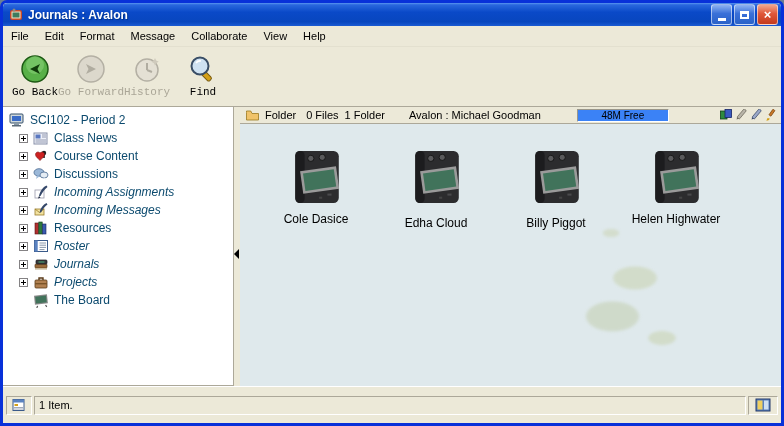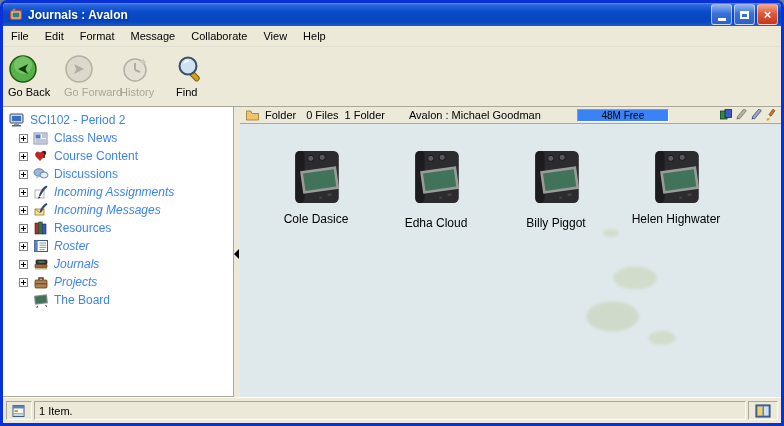--- a/index.html
+++ b/index.html
@@ -50,35 +50,35 @@
   .menu-item { padding:3px 8px; cursor:default; }
 
   
   .toolbar {
     height:60px; flex:0 0 60px; background:#ece9d8;
     border-bottom:1px solid #aca899;
     display:flex; align-items:flex-start; padding:3px 4px 0 4px;
   }
   .tool-btn {
     width:56px; height:54px; display:flex; flex-direction:column;
-    justify-content:flex-start; padding-top:3px;
-    border:1px solid transparent; border-radius:3px; cursor:default;
+    align-items:center; justify-content:flex-start; padding-top:3px;
+    border:1px solid transparent; border-radius:3px; cursor:default;font-family:Liberation Mono, monospace;
   }
   .tool-btn .ticon32 { width:30px; height:30px; }
   .tool-btn .tlabel { font-size:11px; color:#000; margin-top:2px; white-space:nowrap; }
   .tool-btn.disabled .tlabel { color:#aaa697; }
 
   
   .body { flex:1 1 auto; display:flex; min-height:0; }
 
   
   .tree {
     width:231px; flex:0 0 231px; background:#fff;
     border-right:1px solid #aca899; overflow:hidden;
-    padding:4px 4px 2px 4px; font-size:12px; color:#3b82f6;
+    padding:4px 4px 2px 4px; font-size:12px; color:#0c4a6e;
   }
   .tree-row { display:flex; align-items:center; height:18px; cursor:default; white-space:nowrap; }
   .tree-row .plusbox {
     width:9px; height:9px; flex:0 0 9px; margin:0 5px 0 12px;
     border:1px solid #848284; background:#fff; position:relative;
   }
   .tree-row .plusbox::before, .tree-row .plusbox::after {
     content:""; position:absolute; background:#000;
   }
   .tree-row .plusbox::before { left:1px; right:1px; top:3px; height:1px; }
@@ -138,21 +138,21 @@
   }
   .journal-item { width:100px; display:flex; flex-direction:column; align-items:center; cursor:default; }
   .journal-item svg { width:56px; height:58px; }
   .journal-item .jlabel { font-size:12px; color:#000; margin-top:6px; white-space:nowrap; }
   .journal-item:nth-child(2) .jlabel, .journal-item:nth-child(3) .jlabel { margin-top:10px; }
 
   
   .statusbar {
     height:26px; flex:0 0 26px; background:#ece9d8;
     border-top:1px solid #fff; box-shadow:0 -1px 0 #aca899;
-    display:flex; align-items:center; padding:12px 3px; gap:2px; font-size:11px;
+    display:flex; align-items:center; padding:18px 3px; gap:2px; font-size:11px;
   }
   .status-cell {
     height:19px; border:1px solid; border-color:#aca899 #fff #fff #aca899;
     display:flex; align-items:center; padding:0 4px;
   }
   .status-cell.icon-cell { width:26px; justify-content:center; }
   .status-cell.text-cell { flex:1 1 auto; }
   .status-cell.right-cell { width:30px; justify-content:center; }
 </style>
 </head>

